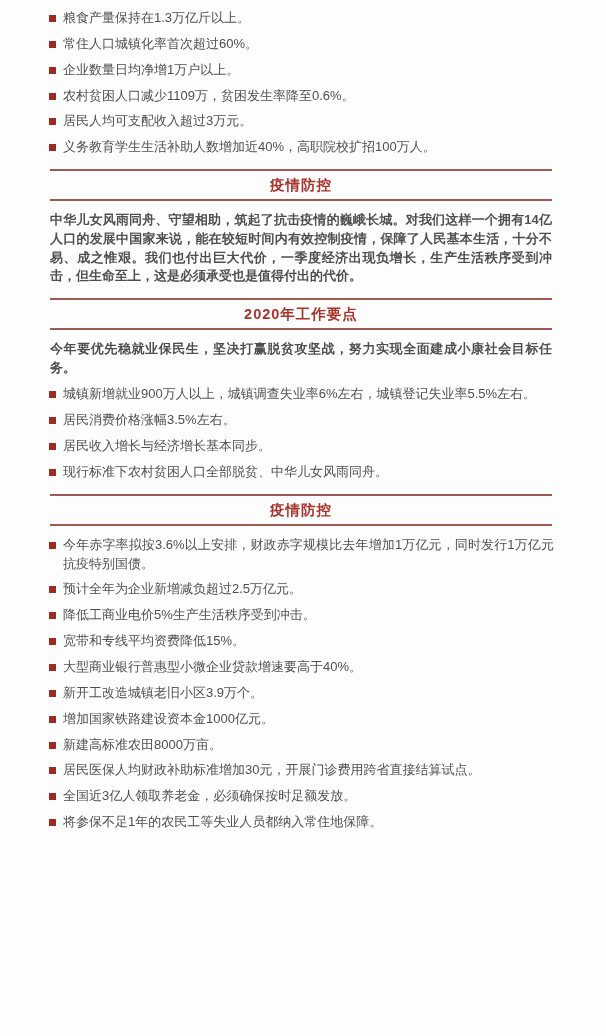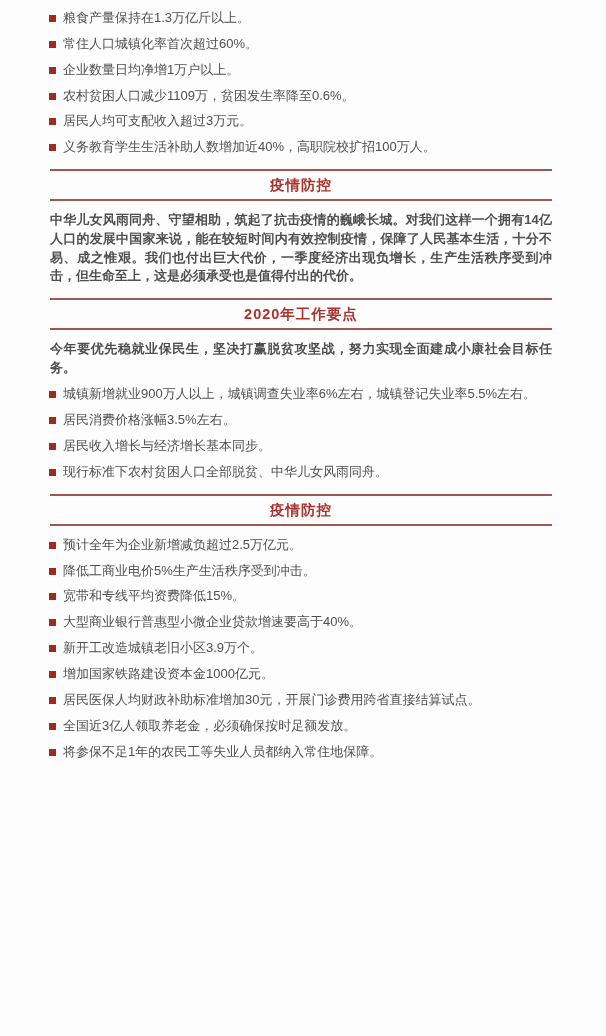--- a/index.html
+++ b/index.html
@@ -132,20 +132,24 @@
   </section>
 
   <div class="section-header">
     <div class="double-line"></div>
     <div class="header-title">疫情防控</div>
     <div class="double-line"></div>
   </div>
   <section class="bullet-group">
     <div class="bullet-item">
       <span class="bullet-marker"></span>
+      <span class="bullet-text">今年赤字率拟按3.6%以上安排，财政赤字规模比去年增加1万亿元，同时发行1万亿元抗疫特别国债。</span>
+    </div>
+    <div class="bullet-item">
+      <span class="bullet-marker"></span>
       <span class="bullet-text">预计全年为企业新增减负超过2.5万亿元。</span>
     </div>
     <div class="bullet-item">
       <span class="bullet-marker"></span>
       <span class="bullet-text">降低工商业电价5%生产生活秩序受到冲击。</span>
     </div>
     <div class="bullet-item">
       <span class="bullet-marker"></span>
       <span class="bullet-text">宽带和专线平均资费降低15%。</span>
     </div>
@@ -156,20 +160,24 @@
     <div class="bullet-item">
       <span class="bullet-marker"></span>
       <span class="bullet-text">新开工改造城镇老旧小区3.9万个。</span>
     </div>
     <div class="bullet-item">
       <span class="bullet-marker"></span>
       <span class="bullet-text">增加国家铁路建设资本金1000亿元。</span>
     </div>
     <div class="bullet-item">
       <span class="bullet-marker"></span>
+      <span class="bullet-text">新建高标准农田8000万亩。</span>
+    </div>
+    <div class="bullet-item">
+      <span class="bullet-marker"></span>
       <span class="bullet-text">居民医保人均财政补助标准增加30元，开展门诊费用跨省直接结算试点。</span>
     </div>
     <div class="bullet-item">
       <span class="bullet-marker"></span>
       <span class="bullet-text">全国近3亿人领取养老金，必须确保按时足额发放。</span>
     </div>
     <div class="bullet-item">
       <span class="bullet-marker"></span>
       <span class="bullet-text">将参保不足1年的农民工等失业人员都纳入常住地保障。</span>
     </div>

